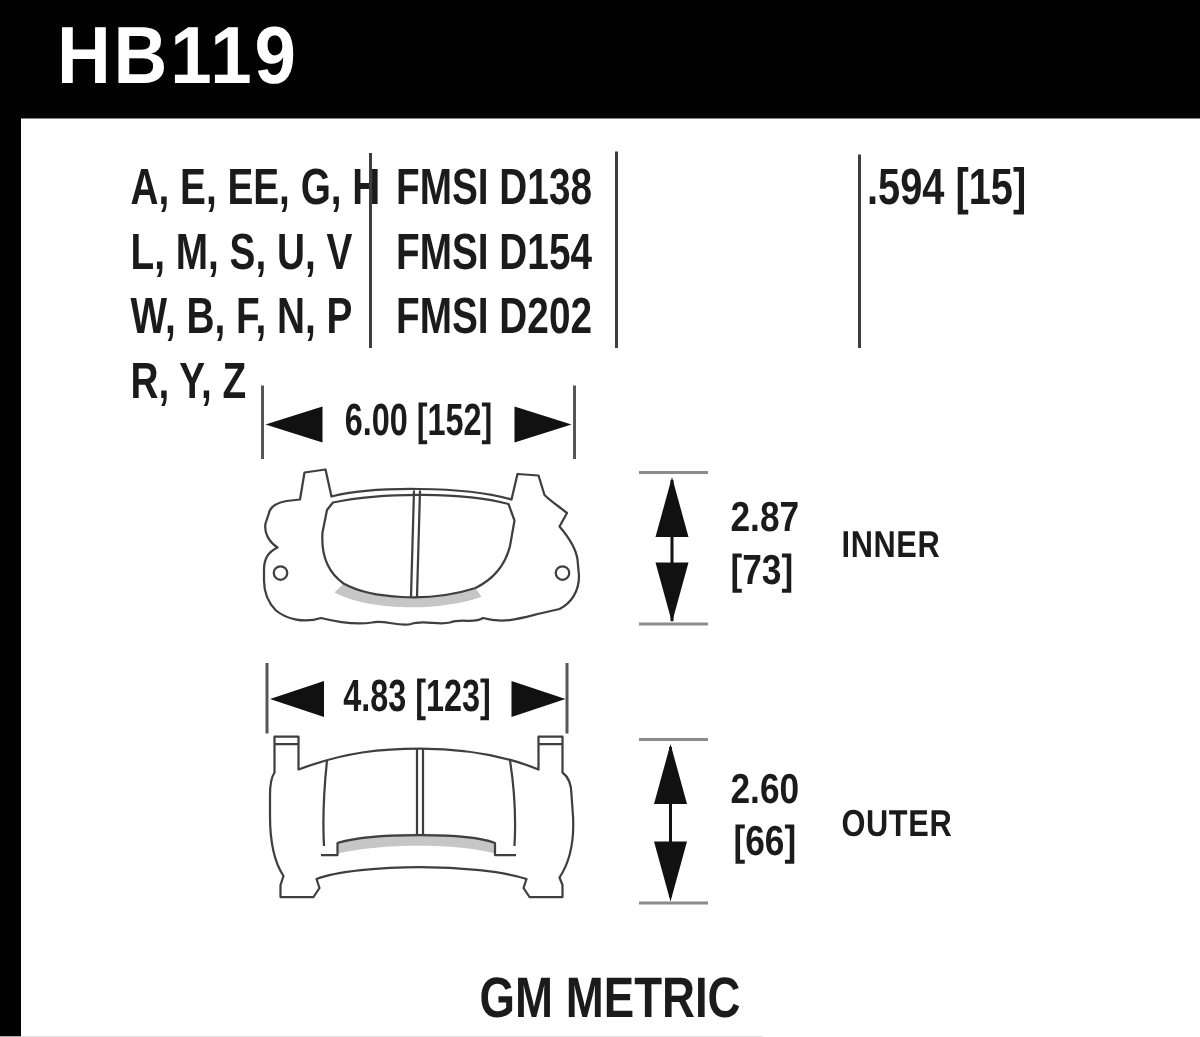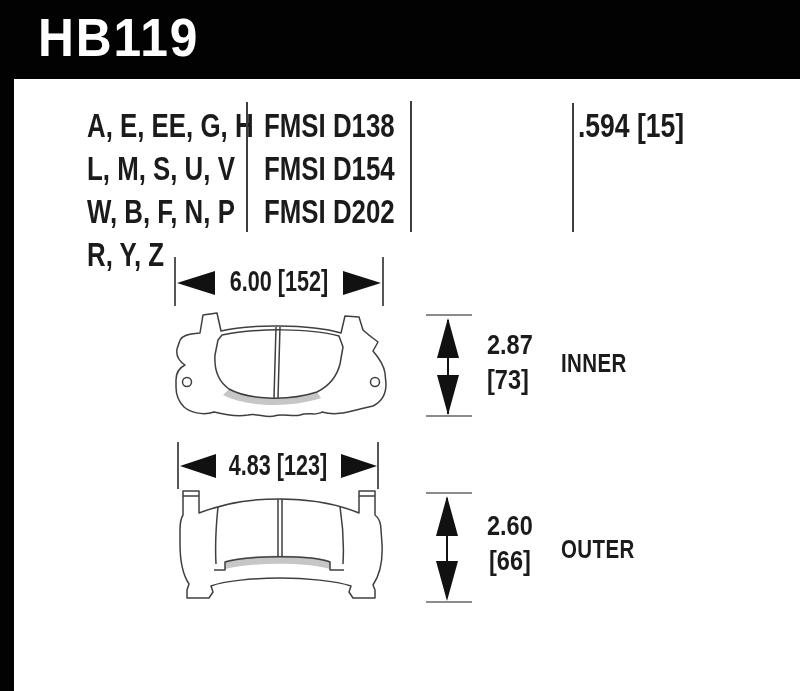--- a/index.html
+++ b/index.html
@@ -131,14 +131,17 @@
 
   <div class="vtick" style="left:426px; top:492px; width:46px;"></div>
   <div class="vtick" style="left:426px; top:601px; width:46px;"></div>
   <div class="vshaft" style="left:446px; top:498px; height:100px;"></div>
   <div class="arrow-up" style="left:436px; top:496px;"></div>
   <div class="arrow-down" style="left:436px; top:561px;"></div>
   <div class="dim-val" style="left:487px; top:511px;">2.60</div>
   <div class="dim-val" style="left:489px; top:546px;">[66]</div>
   <div class="dim-side-label" style="left:561px; top:536px;">OUTER</div>
 
+  <div class="footer-label">
+    <span>GM METRIC</span>
+  </div>
 
 </div>
 
 </body></html>

